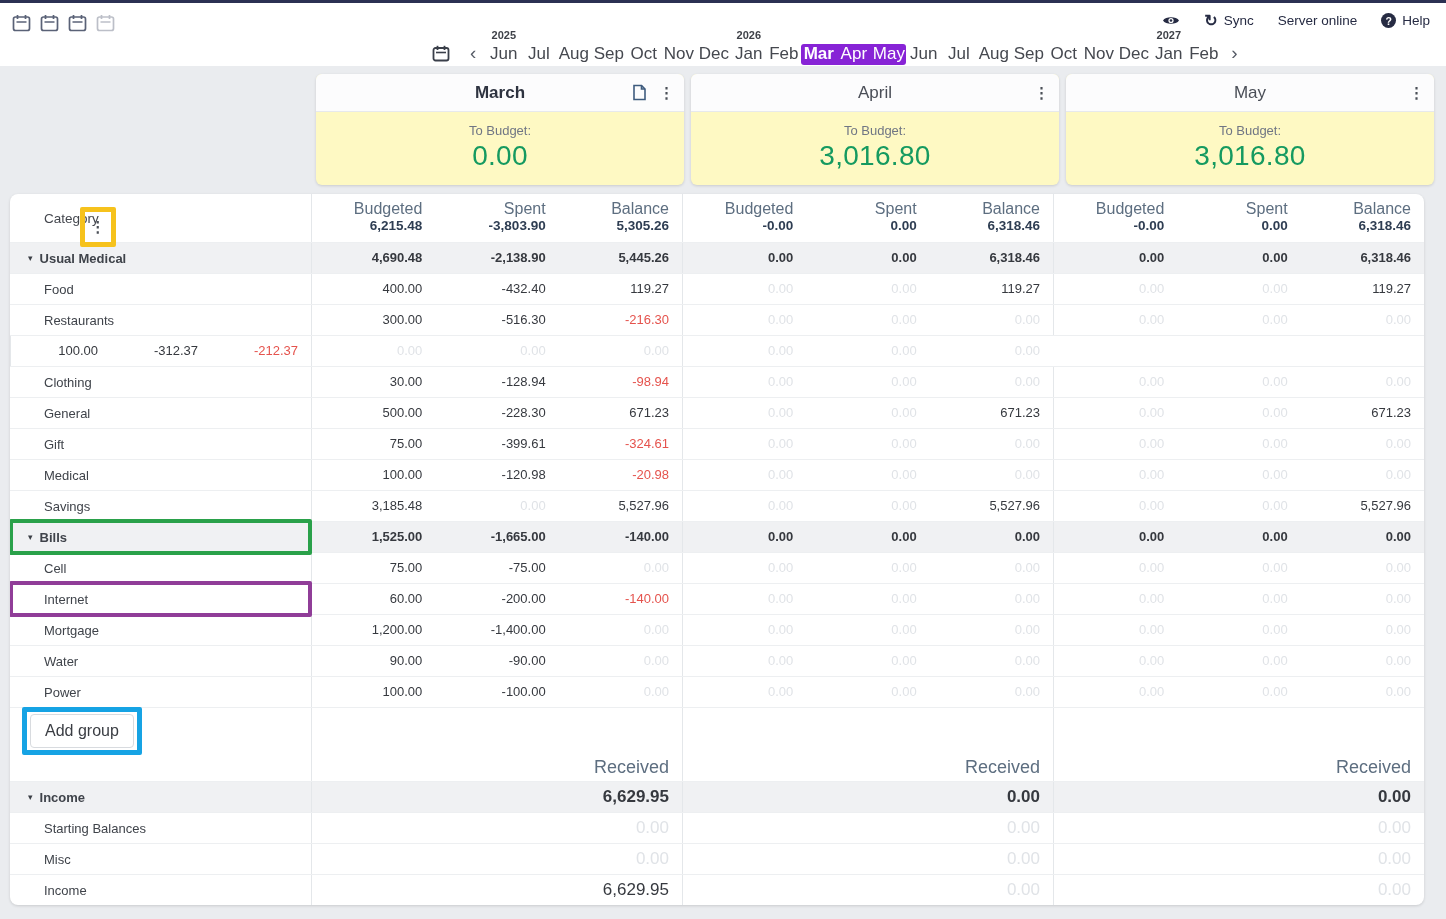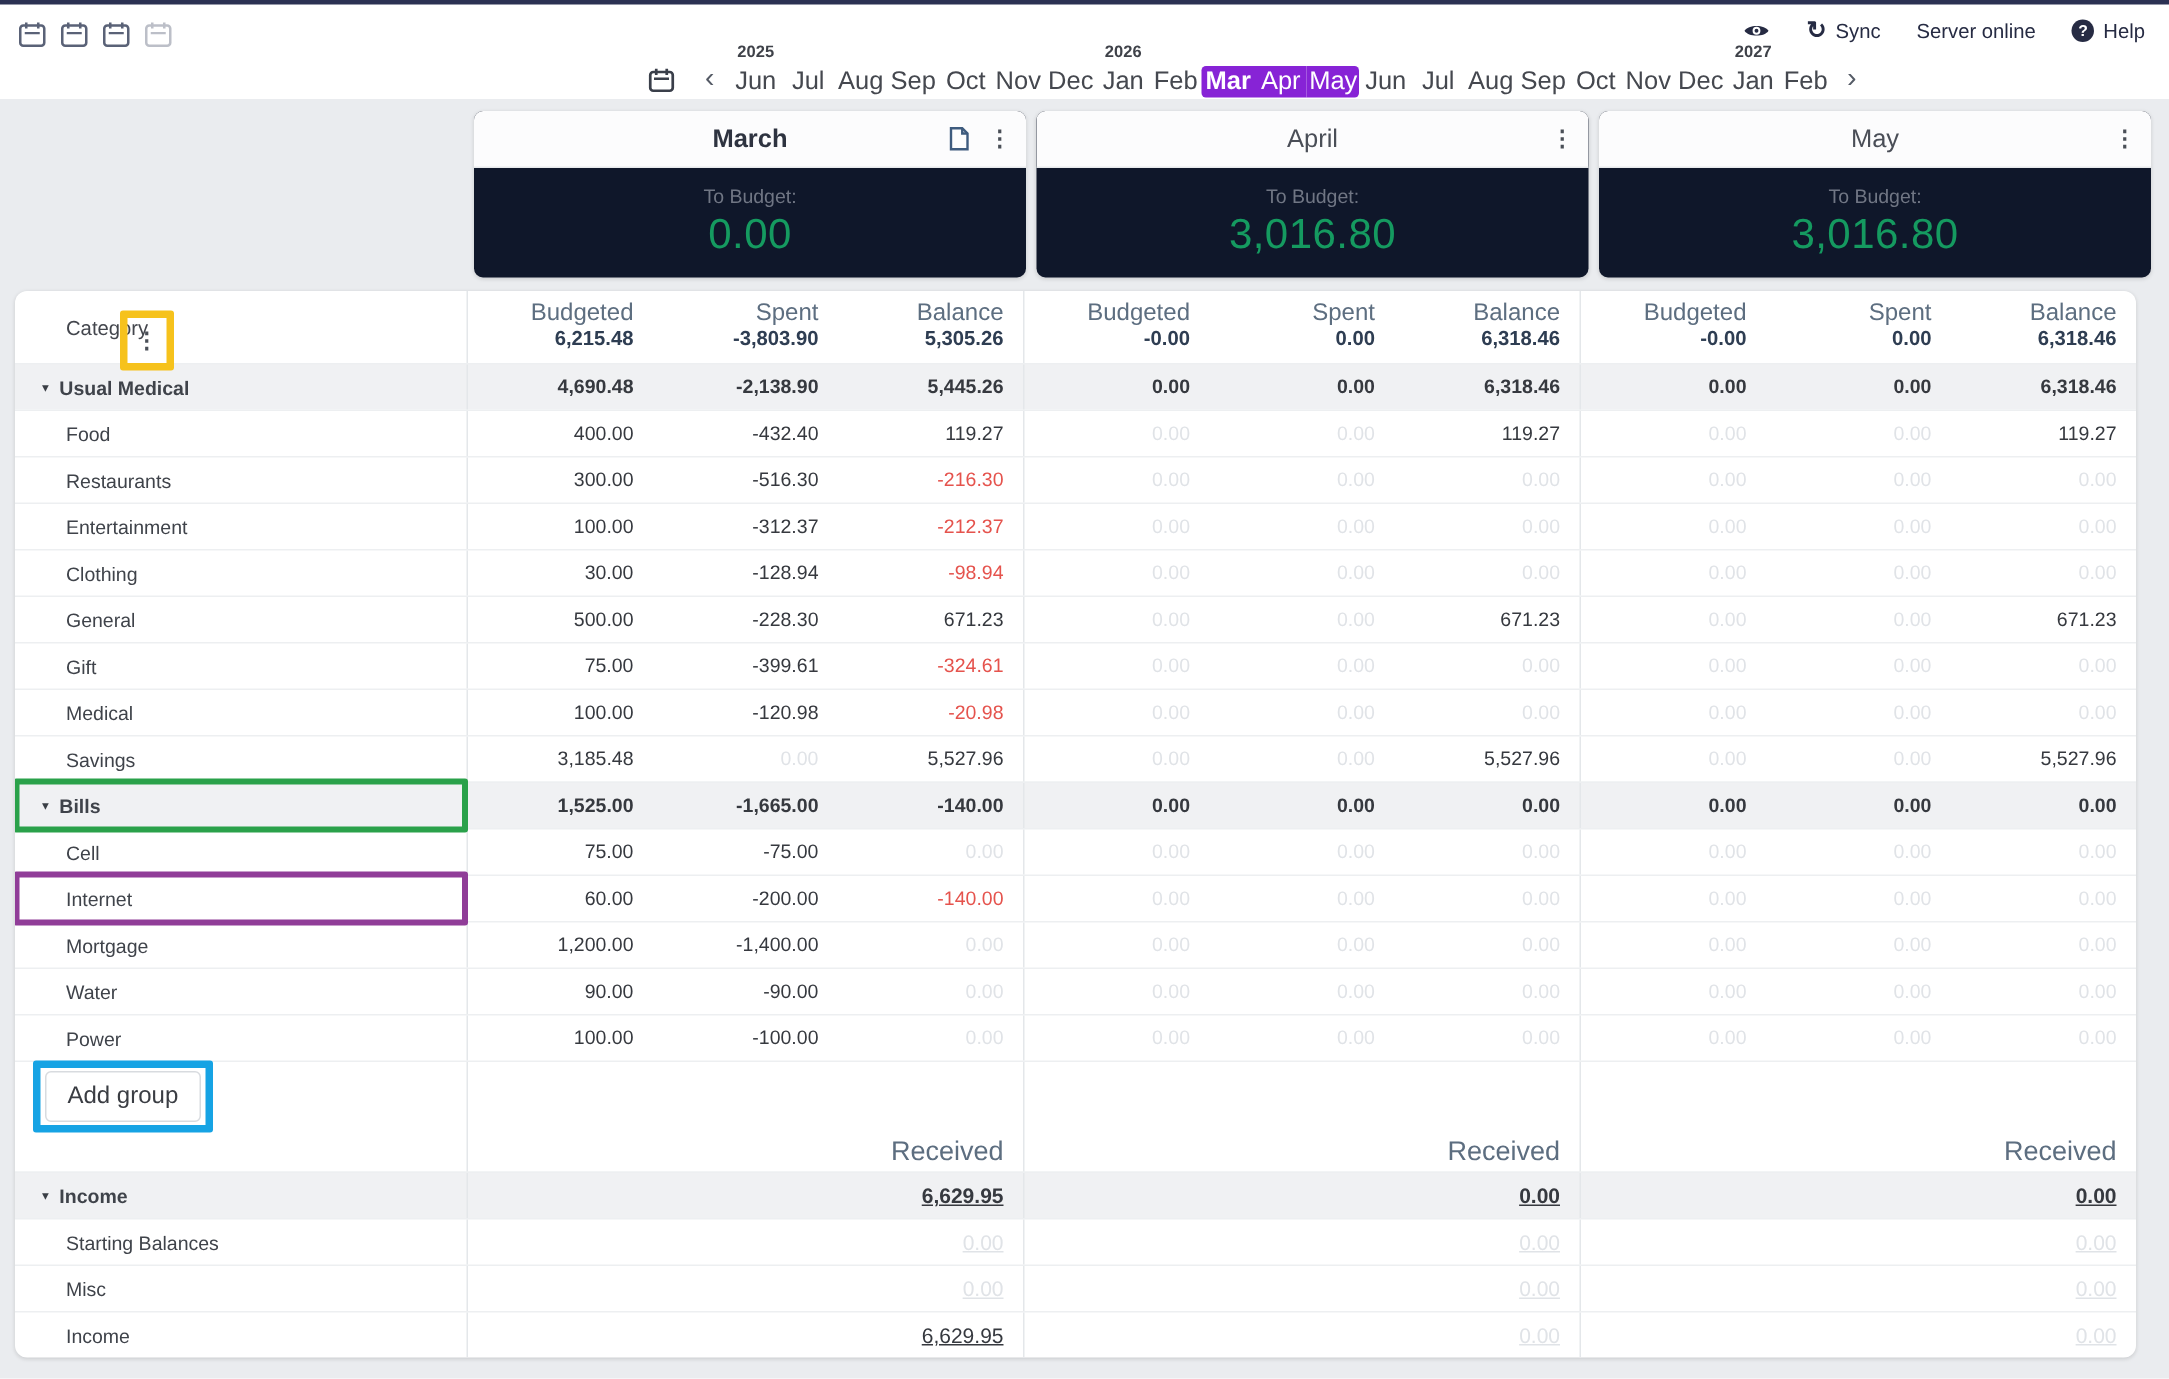--- a/index.html
+++ b/index.html
@@ -27,21 +27,21 @@
 
   .topbar-right { position:absolute; right:16px; top:10px; display:flex; gap:24px; align-items:center;
                   font-size:13.5px; color:#262b43; }
   .tb-item { display:flex; align-items:center; gap:6px; cursor:pointer; }
   .help-circle { width:15px; height:15px; border-radius:50%; background:#262b43; color:#fff;
                  font-size:10.5px; font-weight:bold; display:flex; align-items:center; justify-content:center; }
   .sync-glyph { font-size:16px; line-height:14px; font-weight:bold; }
 
   
   .cards-row { display:flex; gap:7px; margin:8px 12px 0 316px; }
-  .m-card { flex:1; background:#0f172a; border-radius:6px; box-shadow:0 1px 3px rgba(0,0,0,.14); overflow:hidden; }
+  .m-card { flex:1; background:#fef9c3; border-radius:6px; box-shadow:0 1px 3px rgba(0,0,0,.14); overflow:hidden; }
   .m-card-head { position:relative; height:38px; border-bottom:1px solid #e7e9ec;
                  display:flex; align-items:center; justify-content:center; background:#fcfcfd; }
   .m-title { font-size:17px; color:#4a4e57; }
   .m-card.cur .m-title { font-weight:bold; color:#2e3340; }
   .m-head-icons { position:absolute; right:10px; top:0; height:100%; display:flex; align-items:center; gap:12px; }
   .icon-btn { border:none; background:none; cursor:pointer; padding:0; display:flex; align-items:center; }
   .dots { font-size:15px; color:#4a4f57; line-height:14px; letter-spacing:0; font-weight:bold; }
   .m-card-body { text-align:center; padding:11px 0 13px; }
   .tb-label { font-size:13px; color:#707684; }
   .tb-amount { font-size:28px; color:#159a60; margin-top:2px; letter-spacing:.3px; }
@@ -72,22 +72,22 @@
   .v-cell.f { color:#e0e3e7; }
 
   .filler-row { height:47px; border-top:1px solid #edeff1; }
   .filler-row .m-group { height:100%; }
   .addgroup-wrap { display:flex; align-items:center; padding-left:20px; position:relative; }
   .add-group-btn { font-family:inherit; font-size:16px; color:#3a3d43; background:#fff;
                    border:1px solid #d8dbdf; border-radius:4px; padding:7px 14px; cursor:pointer; position:relative; }
   .received-row { height:27px; }
   .received-row .rec-lab { grid-column:1 / 4; text-align:right; padding-right:13px; font-size:18px;
                            color:#5d6e80; line-height:27px; }
-  .inc-val { grid-column:1 / 4; text-align:right; padding-right:13px; font-size:14px; line-height:30px;
-             color:#36393f; cursor:pointer;text-decoration:underline; }
+  .inc-val { grid-column:1 / 4; text-align:right; padding-right:13px; font-size:17px; line-height:30px;
+             color:#36393f; cursor:pointer; }
   .inc-val.f { color:#e0e3e7; }
   .t-row.grp .inc-val { font-weight:bold; }
 
   
   .hl { position:relative; }
   .hl::after { content:""; position:absolute; pointer-events:none; z-index:6; border-radius:2px; }
   .hl-green::after  { inset:-3px -1px; border:4px solid #2aa14a; }
   .hl-purple::after { inset:-3px -1px; border:4px solid #903d98; }
   .hl-yellow::after { inset:-5px -7px; border:5px solid #f6c21c; }
   .hl-blue::after   { inset:-8px -9px; border:5px solid #16a3e4; }
@@ -392,23 +392,20 @@
           <div class="v-cell f">0.00</div>
           <div class="v-cell f">0.00</div>
         </div>
         <div class="m-group">
           <div class="v-cell f">0.00</div>
           <div class="v-cell f">0.00</div>
           <div class="v-cell f">0.00</div>
         </div>
       </div>
       <div class="t-row">
-        <div class="name-cell child">
-          <span class="nm">Entertainment</span>
-        </div>
         <div class="m-group">
           <div class="v-cell n">100.00</div>
           <div class="v-cell n">-312.37</div>
           <div class="v-cell r">-212.37</div>
         </div>
         <div class="m-group">
           <div class="v-cell f">0.00</div>
           <div class="v-cell f">0.00</div>
           <div class="v-cell f">0.00</div>
         </div>

